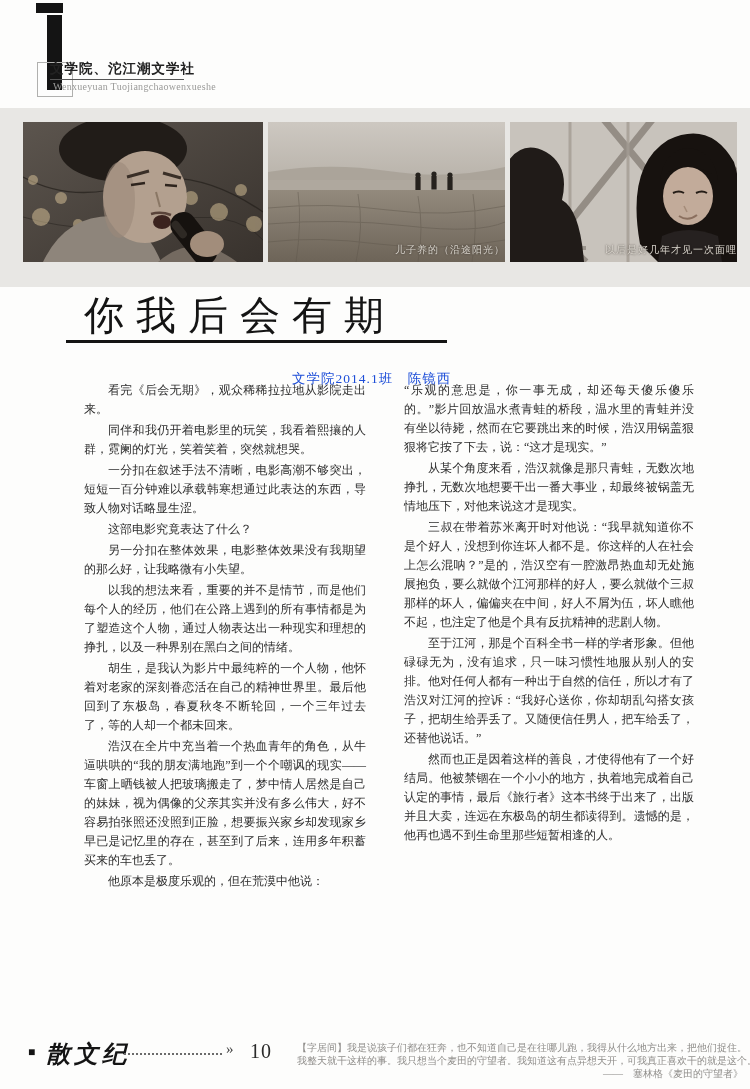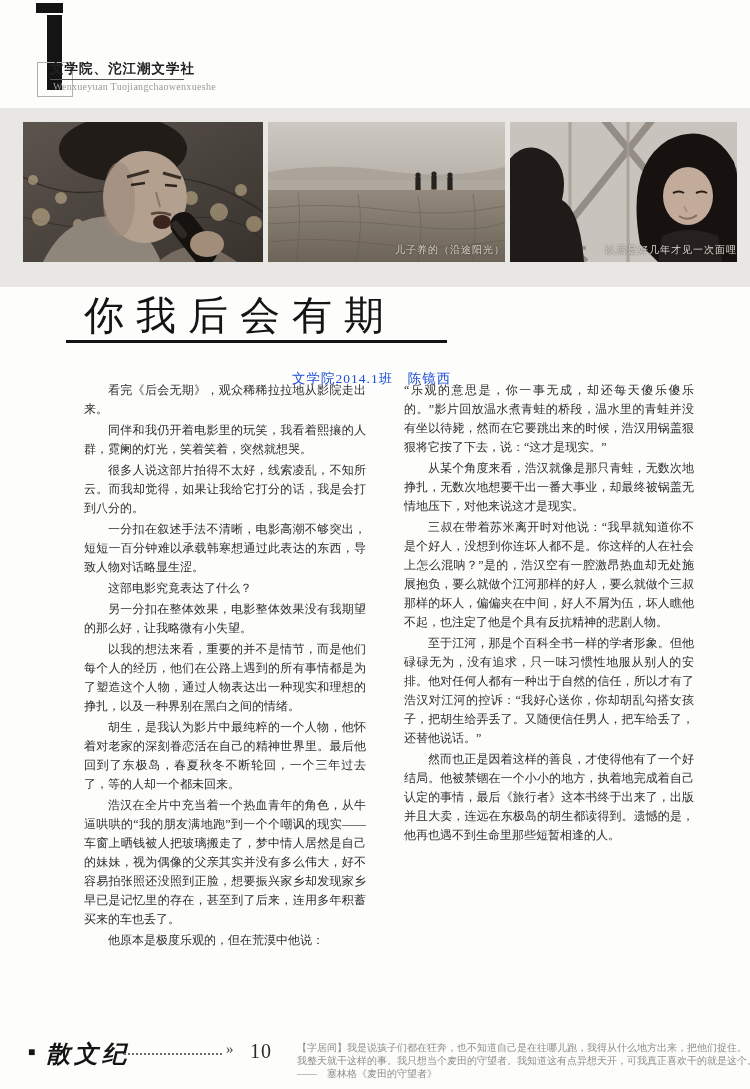--- a/index.html
+++ b/index.html
@@ -40,21 +40,21 @@
   }
   .col p.no-indent { text-indent:0; }
   
   .f-mark { position:absolute; left:28px; top:1045px; font-size:12px; color:#141414; }
   .f-name { position:absolute; left:46px; top:1038px; font-size:24px; font-weight:bold; font-style:italic; letter-spacing:4px; color:#141414; }
   .f-dash { position:absolute; left:124px; top:1053px; width:98px; border-top:2px dotted #6b6b6b; }
   .f-arrow { position:absolute; left:226px; top:1041px; font-size:15px; color:#444; }
   .f-num { position:absolute; left:250px; top:1040px; font-size:20px; color:#2a2a2a; letter-spacing:1px; }
   .f-quote { position:absolute; left:281px; top:1041px; width:462px; font-size:10px; line-height:13px; color:#8f8d8a; }
   .f-quote div { white-space:nowrap;margin-left:16px; }
-  .f-attrib { }
+  .f-attrib { text-align:right; }
 </style>
 </head>
 <body>
 
 <div class="page">
 
   <div class="hdr-smallblock"></div>
   <div class="hdr-bar"></div>
   <div class="hdr-box"></div>
   <div class="hdr-title">文学院、沱江潮文学社</div>
@@ -173,21 +173,20 @@
     <span class="caption">以后是好几年才见一次面哩</span>
   </div>
 
   <div class="art-title">你我后会有期</div>
   <div class="title-rule"></div>
   <div class="byline">文学院2014.1班　陈镜西</div>
 
   <div class="col col-left">
     <p>看完《后会无期》，观众稀稀拉拉地从影院走出来。</p>
     <p>同伴和我仍开着电影里的玩笑，我看着熙攘的人群，霓阑的灯光，笑着笑着，突然就想哭。</p>
-    <p>很多人说这部片拍得不太好，线索凌乱，不知所云。而我却觉得，如果让我给它打分的话，我是会打到八分的。</p>
     <p>一分扣在叙述手法不清晰，电影高潮不够突出，短短一百分钟难以承载韩寒想通过此表达的东西，导致人物对话略显生涩。</p>
     <p>这部电影究竟表达了什么？</p>
     <p>另一分扣在整体效果，电影整体效果没有我期望的那么好，让我略微有小失望。</p>
     <p>以我的想法来看，重要的并不是情节，而是他们每个人的经历，他们在公路上遇到的所有事情都是为了塑造这个人物，通过人物表达出一种现实和理想的挣扎，以及一种界别在黑白之间的情绪。</p>
     <p>胡生，是我认为影片中最纯粹的一个人物，他怀着对老家的深刻眷恋活在自己的精神世界里。最后他回到了东极岛，春夏秋冬不断轮回，一个三年过去了，等的人却一个都未回来。</p>
     <p>浩汉在全片中充当着一个热血青年的角色，从牛逼哄哄的“我的朋友满地跑”到一个个嘲讽的现实——车窗上晒钱被人把玻璃搬走了，梦中情人居然是自己的妹妹，视为偶像的父亲其实并没有多么伟大，好不容易拍张照还没照到正脸，想要振兴家乡却发现家乡早已是记忆里的存在，甚至到了后来，连用多年积蓄买来的车也丢了。</p>
     <p>他原本是极度乐观的，但在荒漠中他说：</p>
   </div>
   <div class="col col-right">
     <p class="no-indent">“乐观的意思是，你一事无成，却还每天傻乐傻乐的。”影片回放温水煮青蛙的桥段，温水里的青蛙并没有坐以待毙，然而在它要跳出来的时候，浩汉用锅盖狠狠将它按了下去，说：“这才是现实。”</p>

